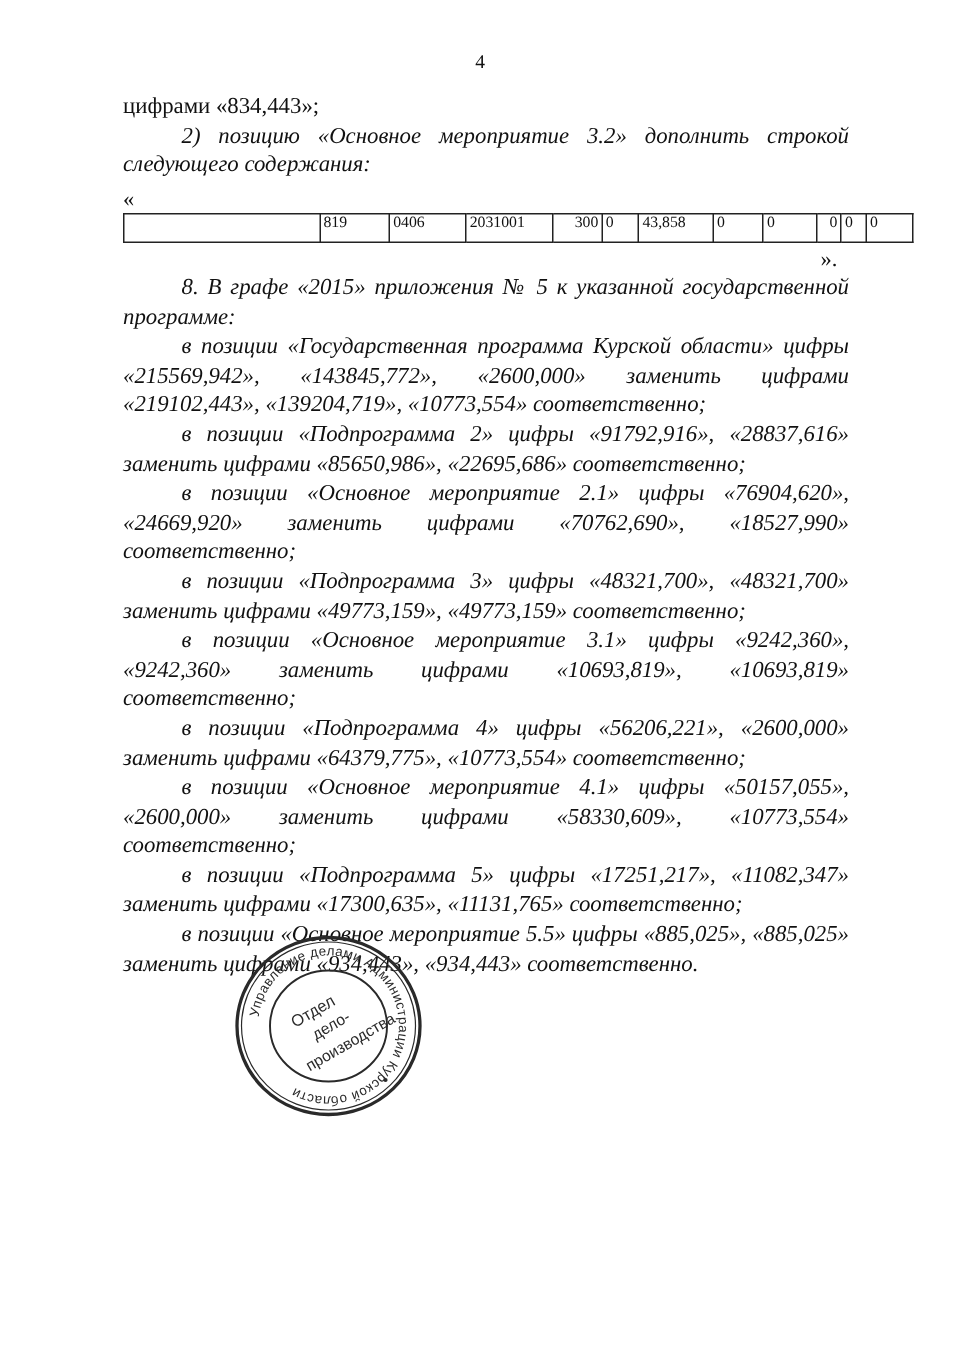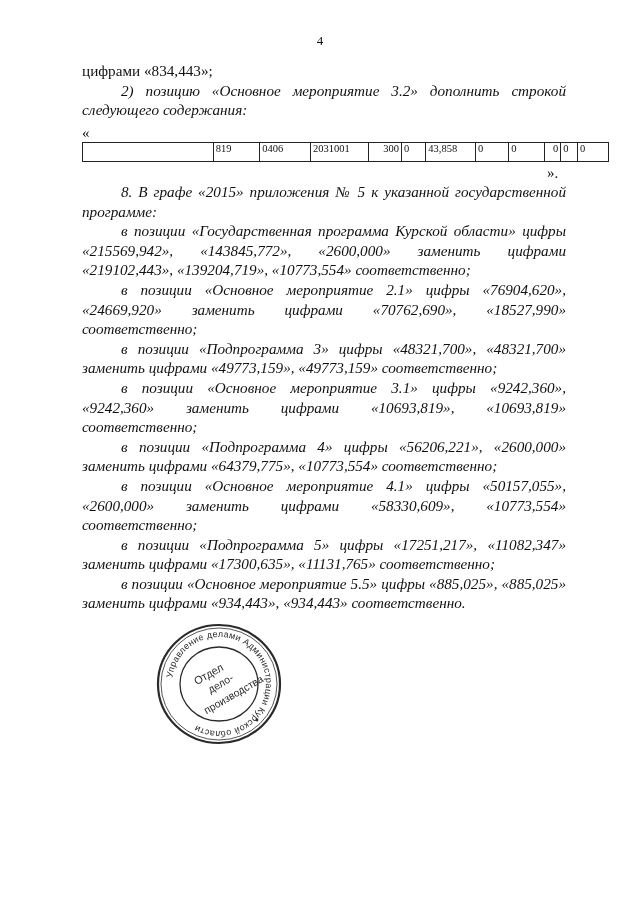--- a/index.html
+++ b/index.html
@@ -83,20 +83,21 @@
     <td>0</td>
   </tr>
 </tbody>
   </table>
 
 <div class="close-quote">».</div>
 
 <div class="text-block" style="top:182px;">
   <p class="p indent">8. В графе «2015» приложения № 5 к указанной государственной программе:</p>
   <p class="p indent">в позиции «Государственная программа Курской области» цифры «215569,942», «143845,772», «2600,000» заменить цифрами «219102,443», «139204,719», «10773,554» соответственно;</p>
+  <p class="p indent">в позиции «Подпрограмма 2» цифры «91792,916», «28837,616» заменить цифрами «85650,986», «22695,686» соответственно;</p>
   <p class="p indent">в позиции «Основное мероприятие 2.1» цифры «76904,620», «24669,920» заменить цифрами «70762,690», «18527,990» соответственно;</p>
   <p class="p indent">в позиции «Подпрограмма 3» цифры «48321,700», «48321,700» заменить цифрами «49773,159», «49773,159» соответственно;</p>
   <p class="p indent">в позиции «Основное мероприятие 3.1» цифры «9242,360», «9242,360» заменить цифрами «10693,819», «10693,819» соответственно;</p>
   <p class="p indent">в позиции «Подпрограмма 4» цифры «56206,221», «2600,000» заменить цифрами «64379,775», «10773,554» соответственно;</p>
   <p class="p indent">в позиции «Основное мероприятие 4.1» цифры «50157,055», «2600,000» заменить цифрами «58330,609», «10773,554» соответственно;</p>
   <p class="p indent">в позиции «Подпрограмма 5» цифры «17251,217», «11082,347» заменить цифрами «17300,635», «11131,765» соответственно;</p>
   <p class="p indent">в позиции «Основное мероприятие 5.5» цифры «885,025», «885,025» заменить цифрами «934,443», «934,443» соответственно.</p>
 </div>
 
 <div class="stamp">

